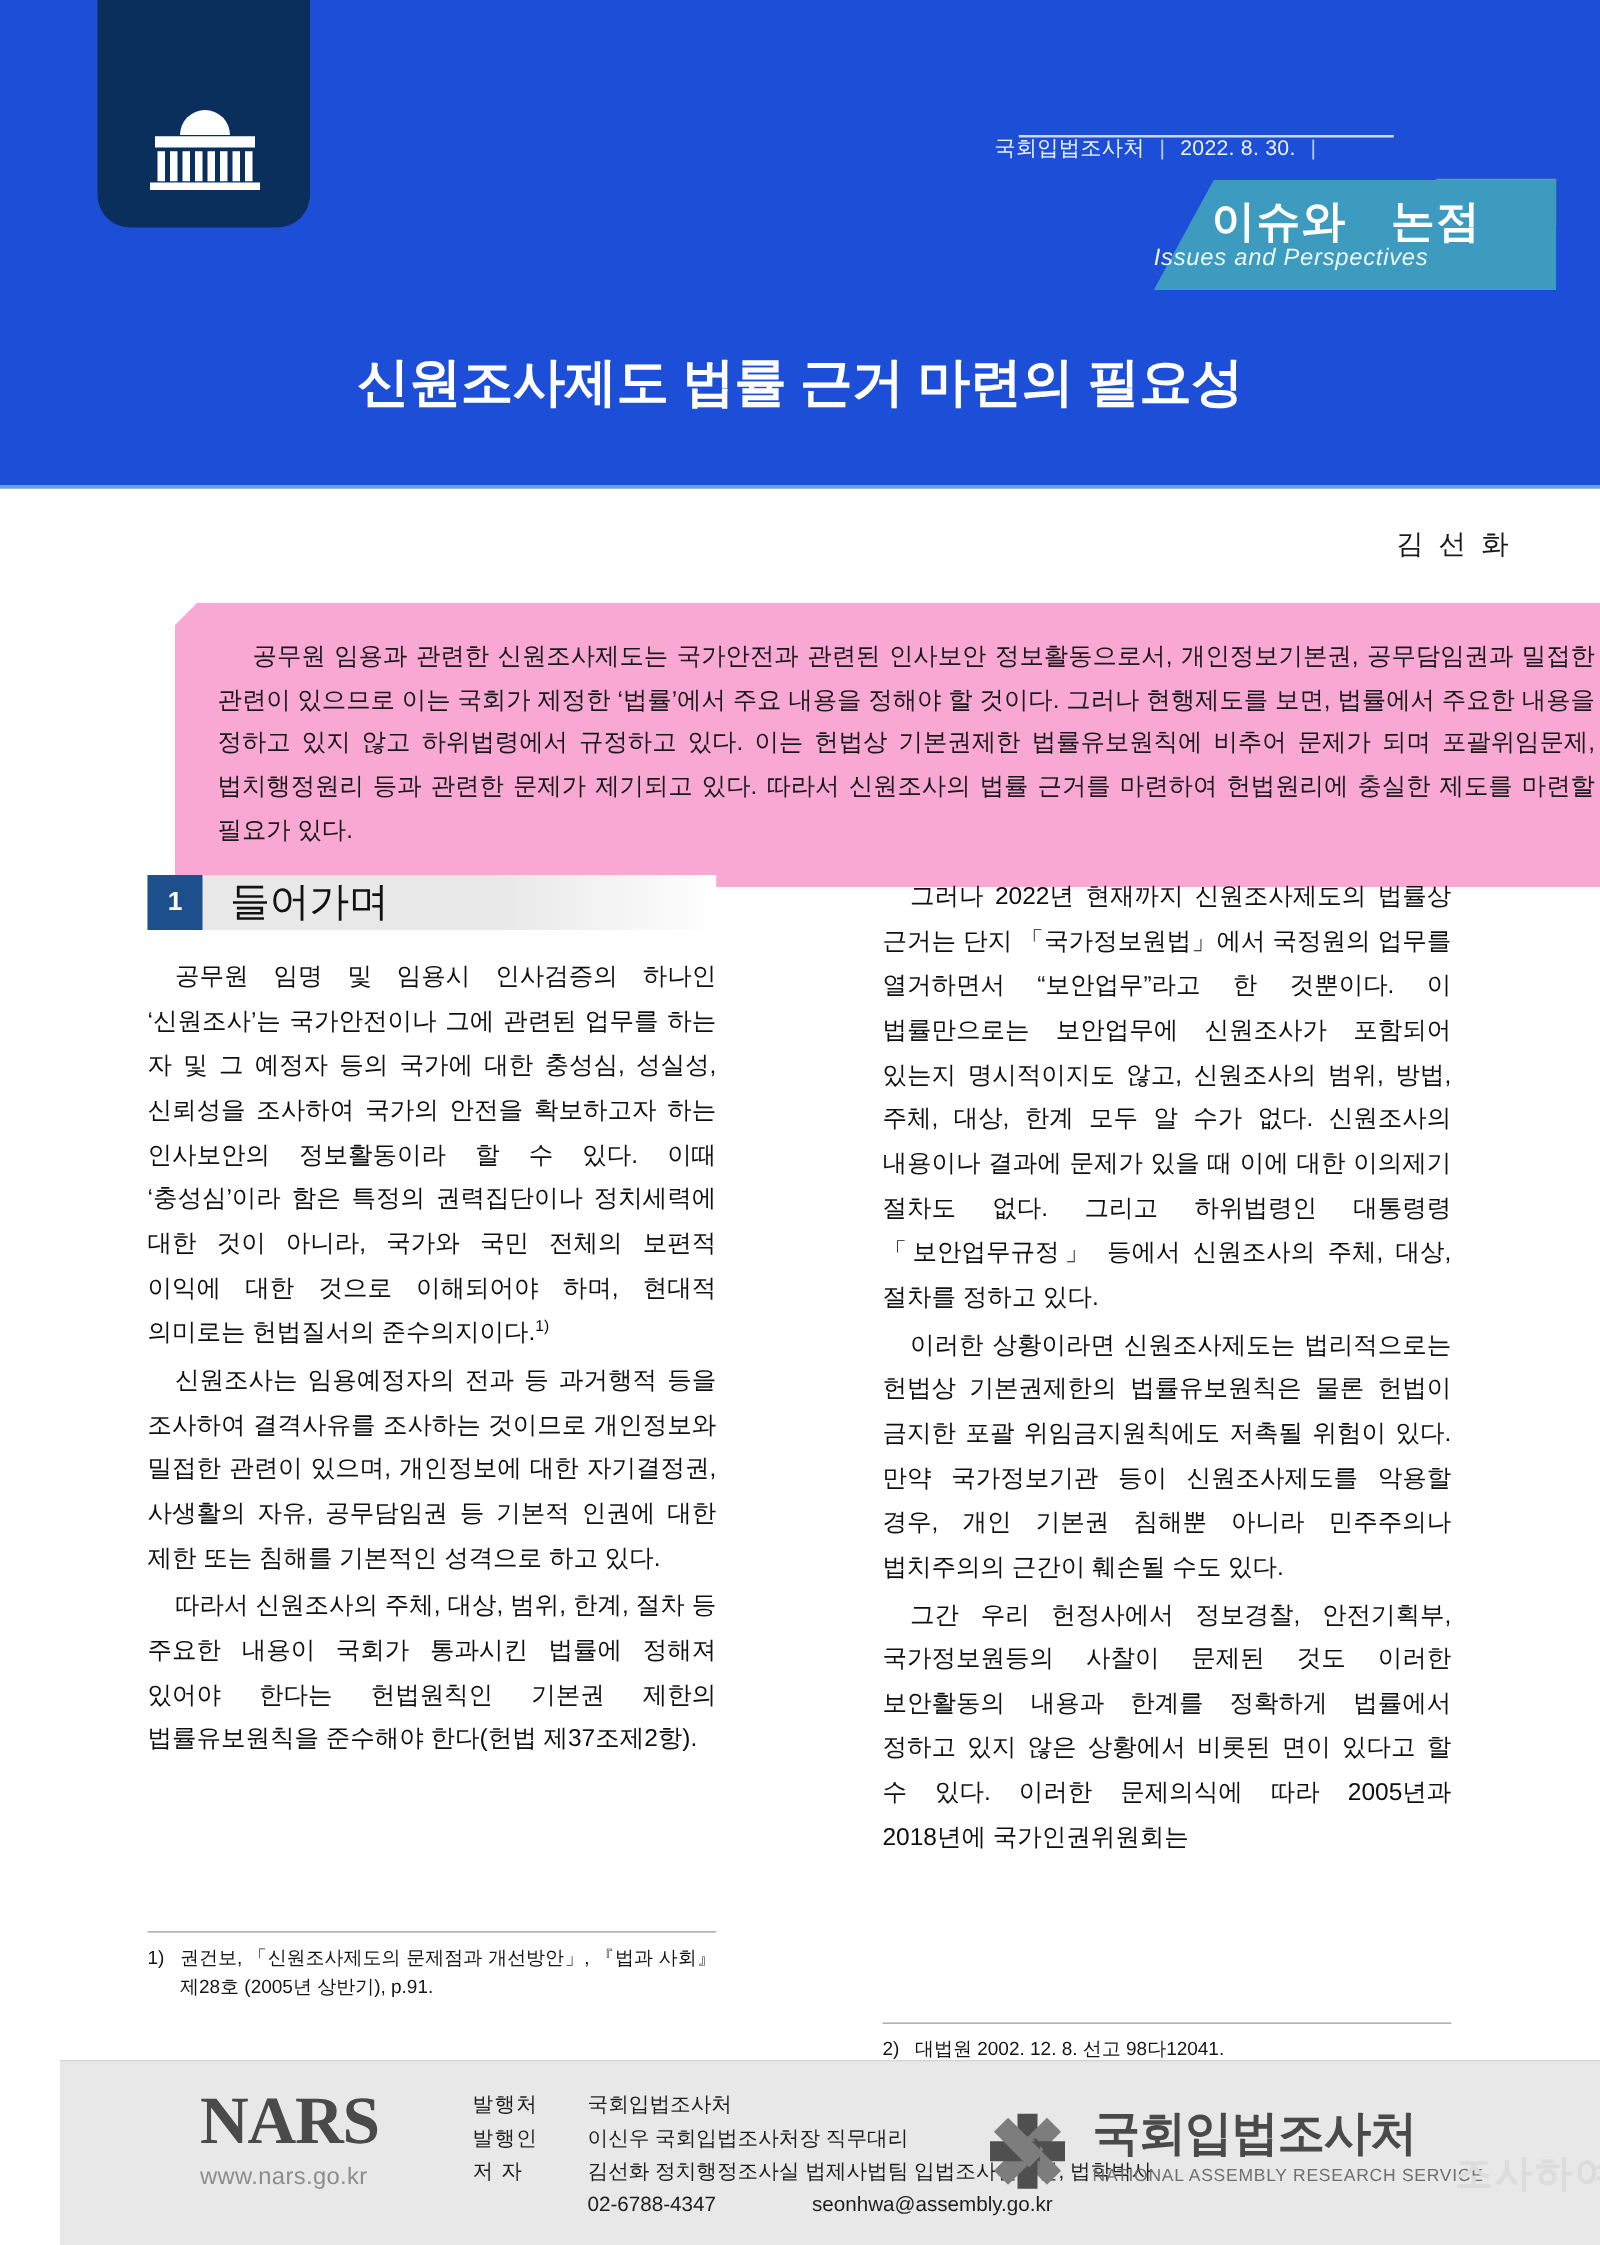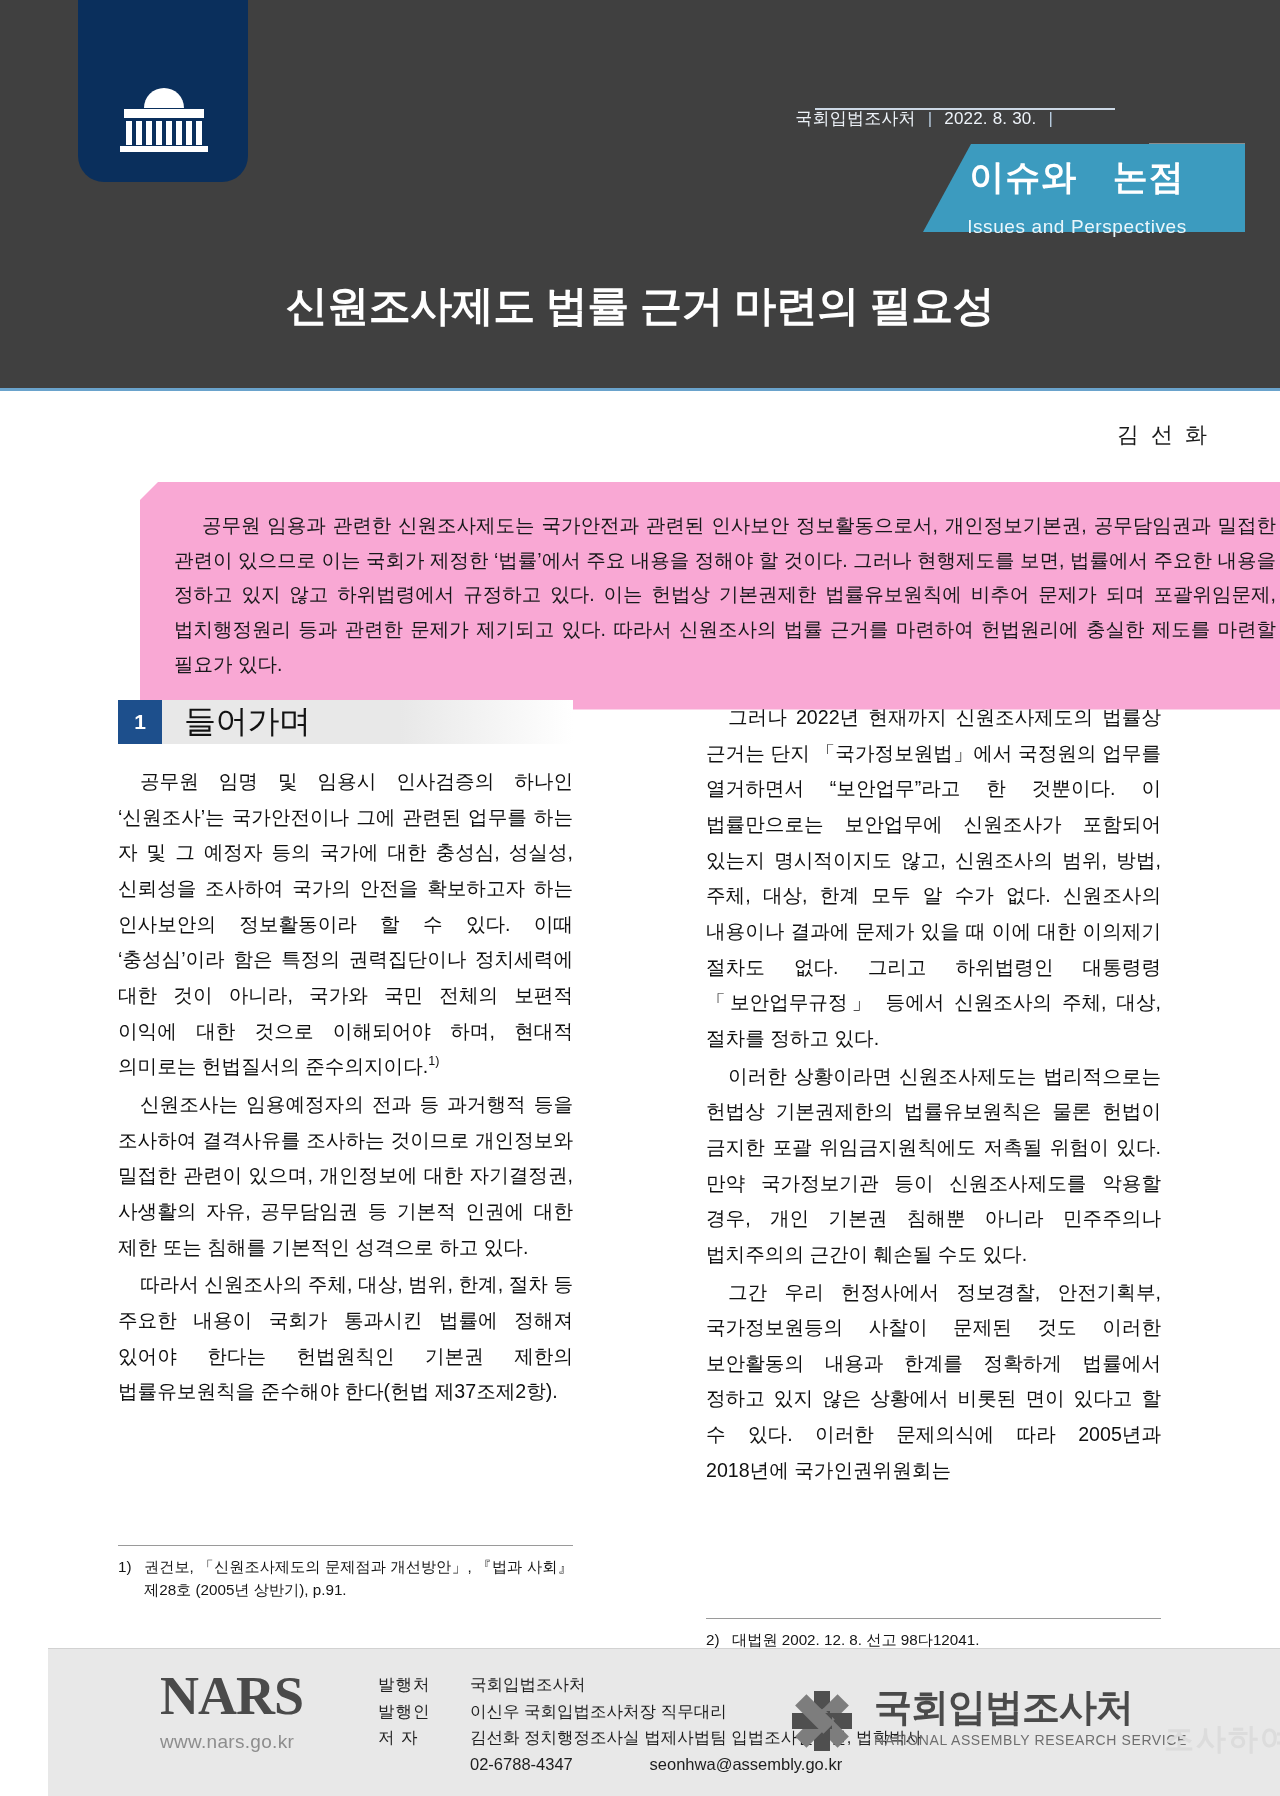--- a/index.html
+++ b/index.html
@@ -20,21 +20,21 @@
     overflow: hidden;
     background: #ffffff;
   }
 
   
   .header {
     position: absolute;
     top: 0; left: 0;
     width: 1280px;
     height: 390px;
-    background: #404040;
+    background: #1d4ed8;
   }
 
   .header-bottom-rule {
     position: absolute;
     top: 388px; left: 0;
     width: 1280px; height: 3px;
     background: #6aa3cc;
   }
 
   
@@ -130,26 +130,26 @@
     text-align: center;
     color: #ffffff;
     font-size: 35px;
     font-weight: bold;
     letter-spacing: 1px;
     white-space: nowrap;
   }
   .banner-ko .gap { display: inline-block; width: 14px; }
   .banner-en {
     position: absolute;
-    top: 72px; left: 0; right: 14px;
-    text-align: center;
+    top: 52px; left: 0; right: 14px;
     color: #eaf6fb;
     font-size: 19px;
     letter-spacing: .6px;
     white-space: nowrap;
+    font-style: italic;
   }
 
   .doc-title {
     position: absolute;
     top: 278px; left: 0;
     width: 1280px;
     text-align: center;
     color: #ffffff;
     font-size: 42px;
     font-weight: bold;

